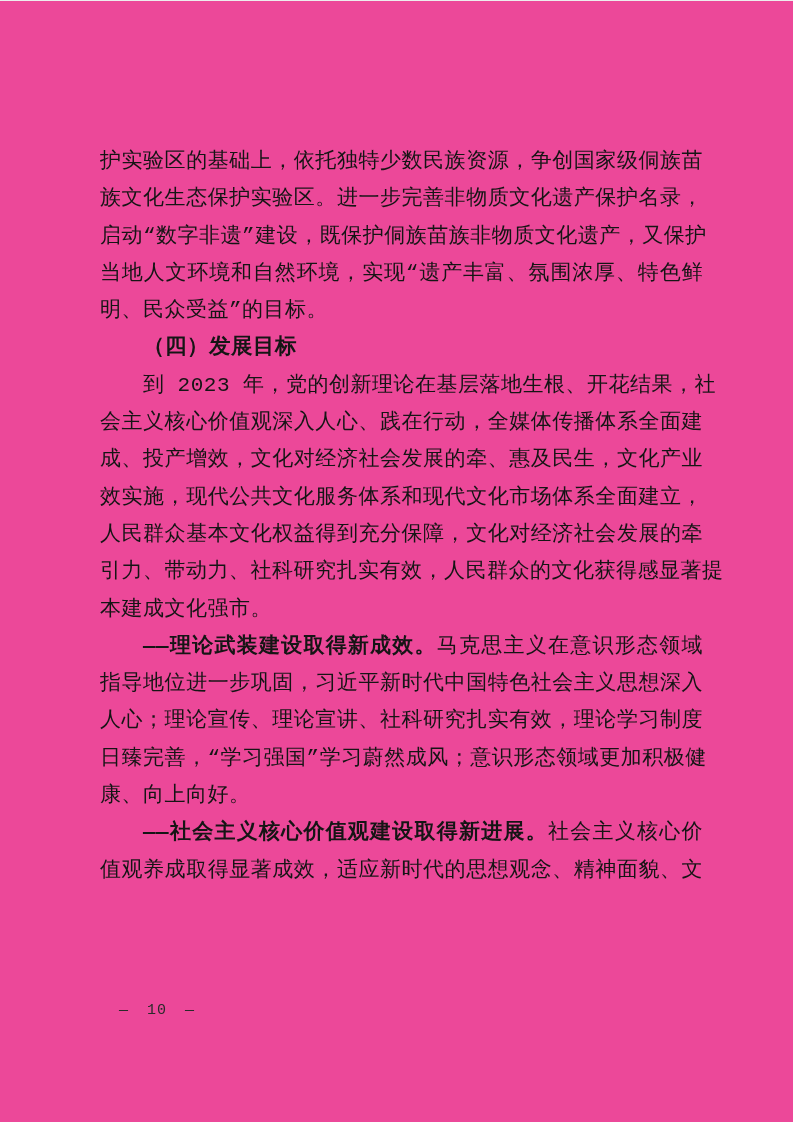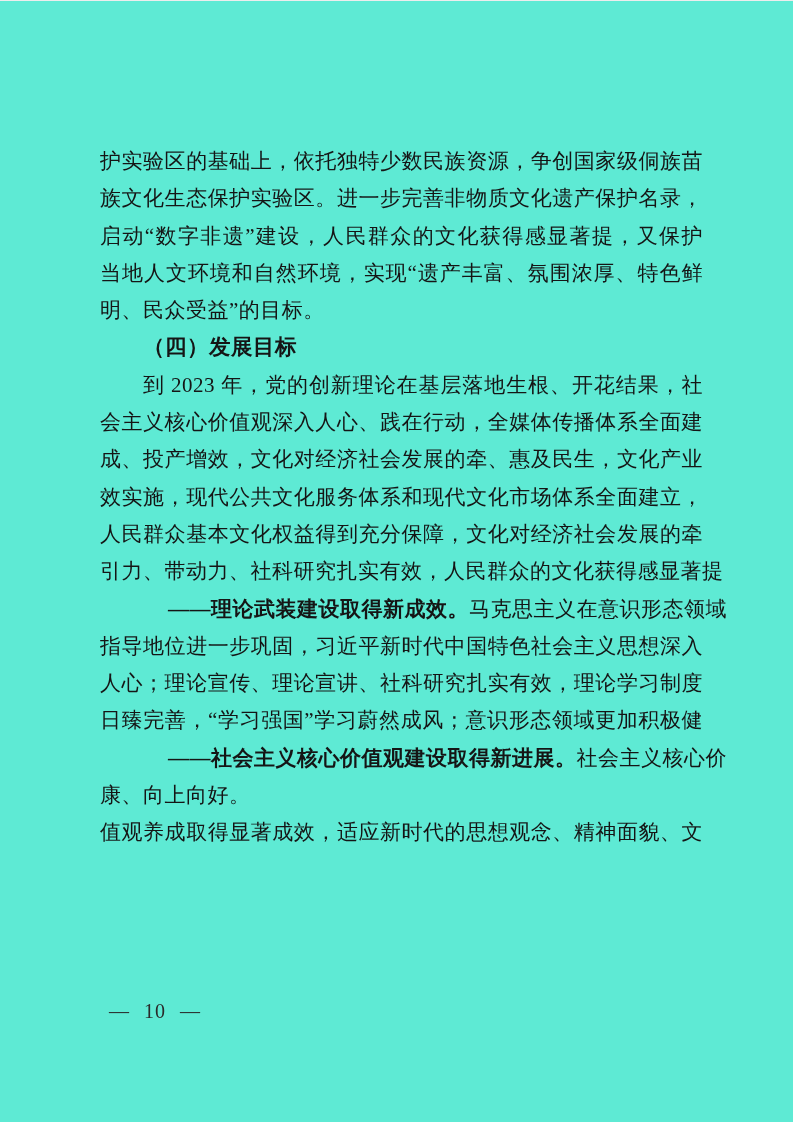--- a/index.html
+++ b/index.html
@@ -4,23 +4,23 @@
 <style>
   html, body {
     margin: 0;
     padding: 0;
     background: #ffffff;
   }
   #page {
     position: relative;
     width: 793px;
     height: 1122px;
-    background: #5eead4;
+    background: #ec4899;
     overflow: hidden;
-    font-family: Liberation Serif, serif;
+    font-family: Liberation Mono, monospace;
   }
   #scan-edge {
     position: absolute;
     top: 0; left: 0;
     width: 100%; height: 1px;
     background: #ededed;
   }
   #body-text {
     position: absolute;
     left: 100px;
@@ -38,57 +38,57 @@
     letter-spacing: 0.5px;
   }
   .line.end {
     text-align-last: left;
   }
   .line.indent {
     padding-left: 43px;
   }
   .line b {
     font-weight: 700;
-    margin-left: 25px;
   }
   .line.heading {
     font-weight: 700;
     font-size: 21.5px;
   }
   #page-footer {
     position: absolute;
-    left: 109px;
+    left: 119px;
     top: 996px;
-    font-size: 20px;
+    font-size: 15px;
     line-height: 30px;
     color: #2a2a2a;
     letter-spacing: 1px;
     word-spacing: 8px;
   }
 </style>
 </head>
 <body>
 
 <div id="page">
   <div id="scan-edge"></div>
   <div id="body-text">
       <div class="line">护实验区的基础上，依托独特少数民族资源，争创国家级侗族苗</div>
       <div class="line">族文化生态保护实验区。进一步完善非物质文化遗产保护名录，</div>
-      <div class="line">启动“数字非遗”建设，人民群众的文化获得感显著提，又保护</div>
+      <div class="line">启动“数字非遗”建设，既保护侗族苗族非物质文化遗产，又保护</div>
       <div class="line">当地人文环境和自然环境，实现“遗产丰富、氛围浓厚、特色鲜</div>
       <div class="line end">明、民众受益”的目标。</div>
       <div class="line indent end heading">（四）发展目标</div>
       <div class="line indent">到 2023 年，党的创新理论在基层落地生根、开花结果，社</div>
       <div class="line">会主义核心价值观深入人心、践在行动，全媒体传播体系全面建</div>
       <div class="line">成、投产增效，文化对经济社会发展的牵、惠及民生，文化产业</div>
       <div class="line">效实施，现代公共文化服务体系和现代文化市场体系全面建立，</div>
       <div class="line">人民群众基本文化权益得到充分保障，文化对经济社会发展的牵</div>
       <div class="line">引力、带动力、社科研究扎实有效，人民群众的文化获得感显著提</div>
+      <div class="line end">本建成文化强市。</div>
       <div class="line indent"><b>——理论武装建设取得新成效。</b>马克思主义在意识形态领域</div>
       <div class="line">指导地位进一步巩固，习近平新时代中国特色社会主义思想深入</div>
       <div class="line">人心；理论宣传、理论宣讲、社科研究扎实有效，理论学习制度</div>
       <div class="line">日臻完善，“学习强国”学习蔚然成风；意识形态领域更加积极健</div>
+      <div class="line end">康、向上向好。</div>
       <div class="line indent"><b>——社会主义核心价值观建设取得新进展。</b>社会主义核心价</div>
-      <div class="line end">康、向上向好。</div>
       <div class="line">值观养成取得显著成效，适应新时代的思想观念、精神面貌、文</div>
     </div>
   <div id="page-footer">— 10 —</div>
 </div>
 
 </body></html>

